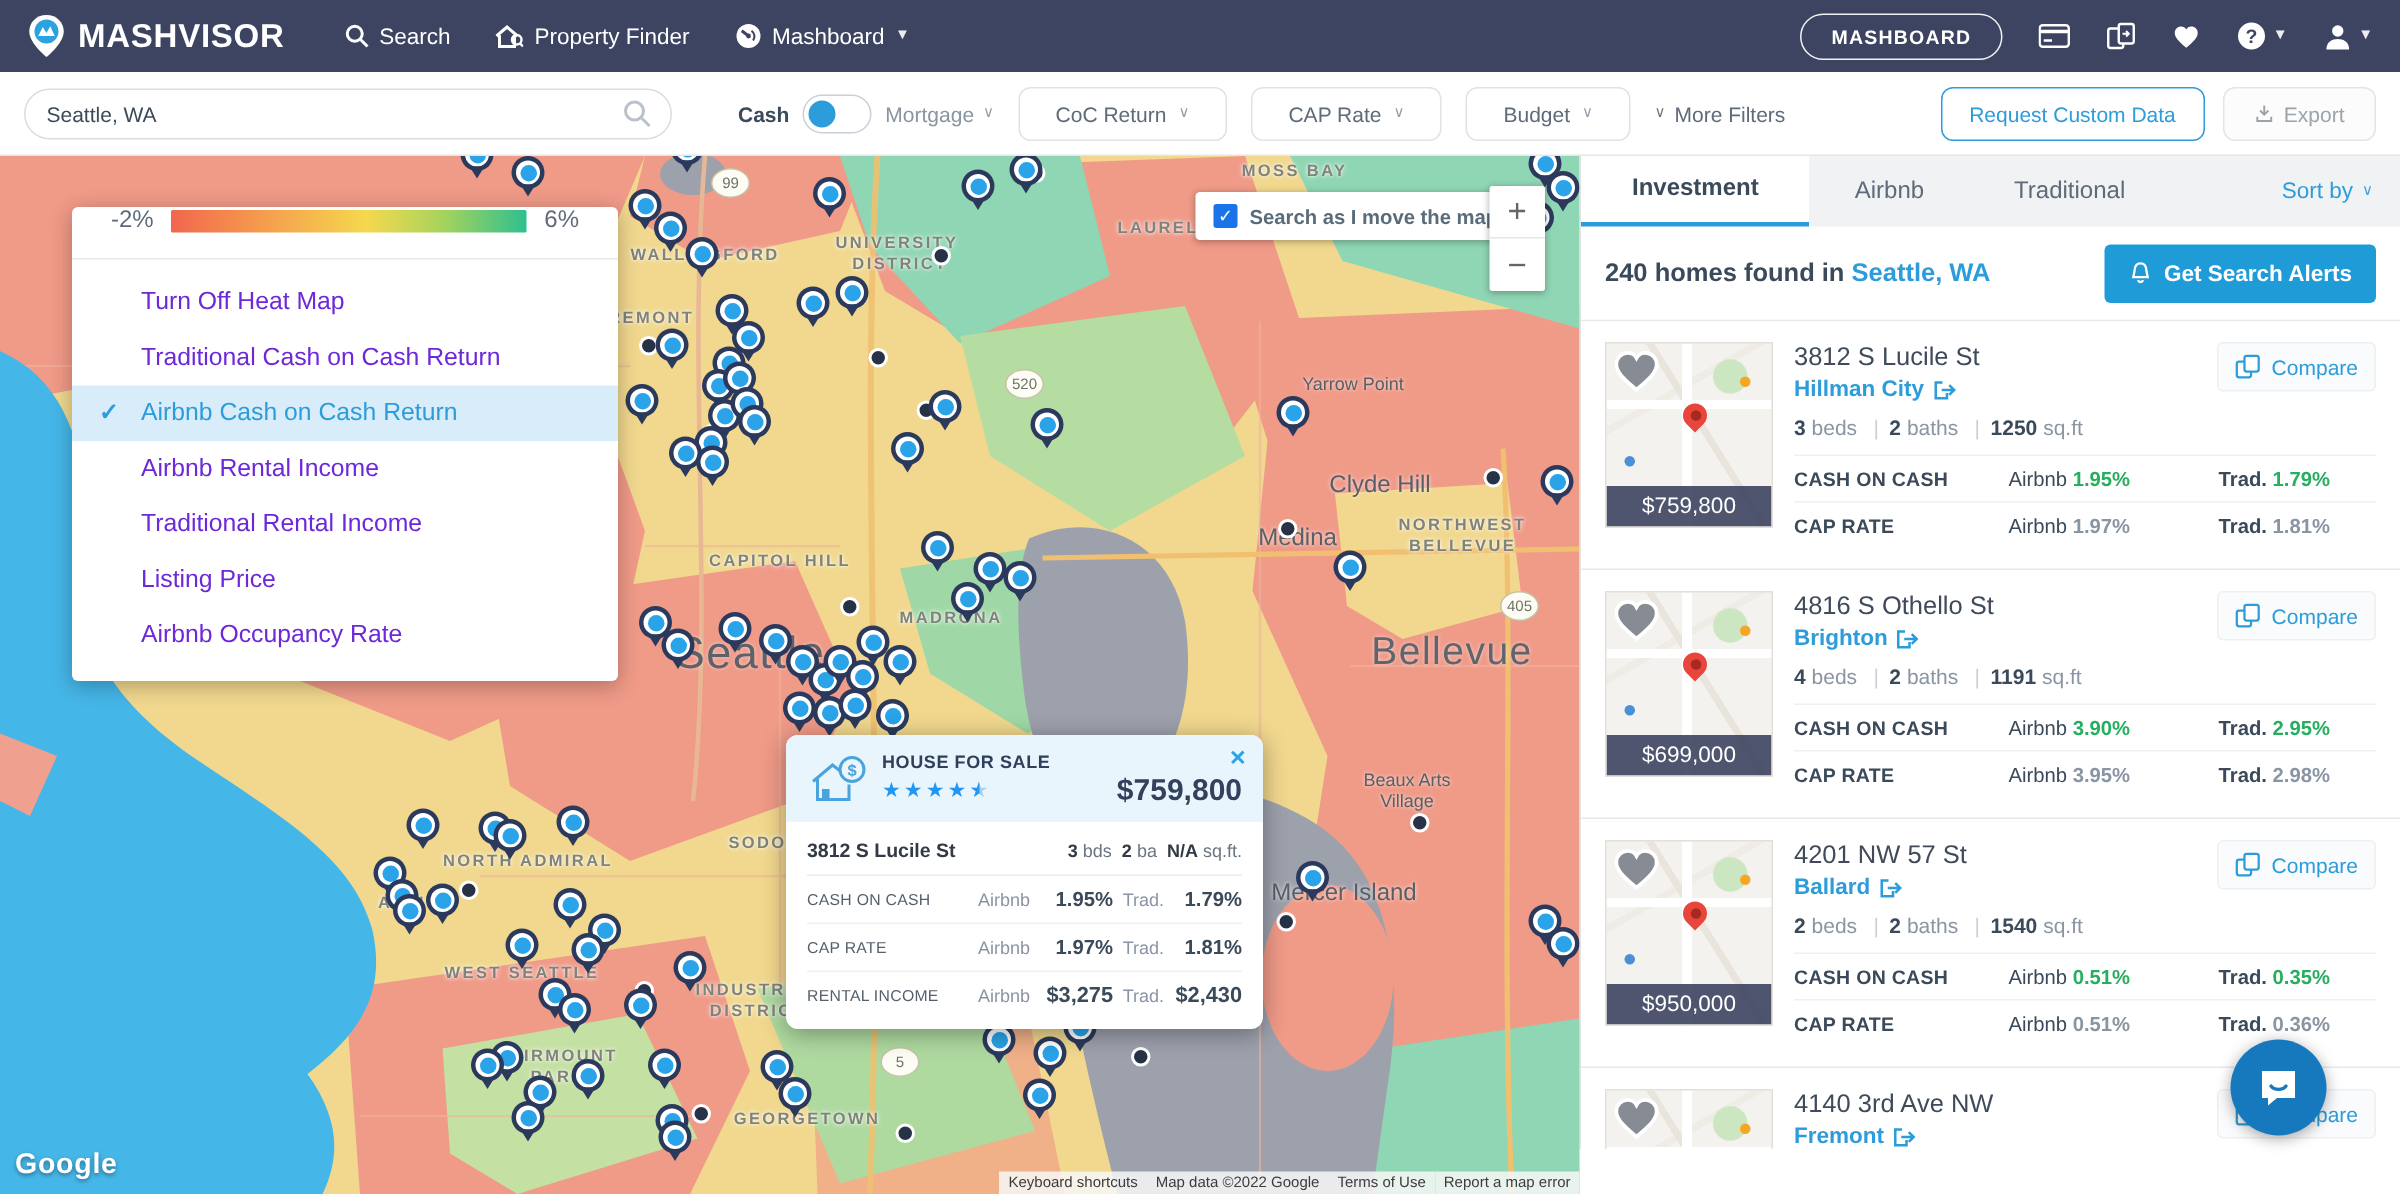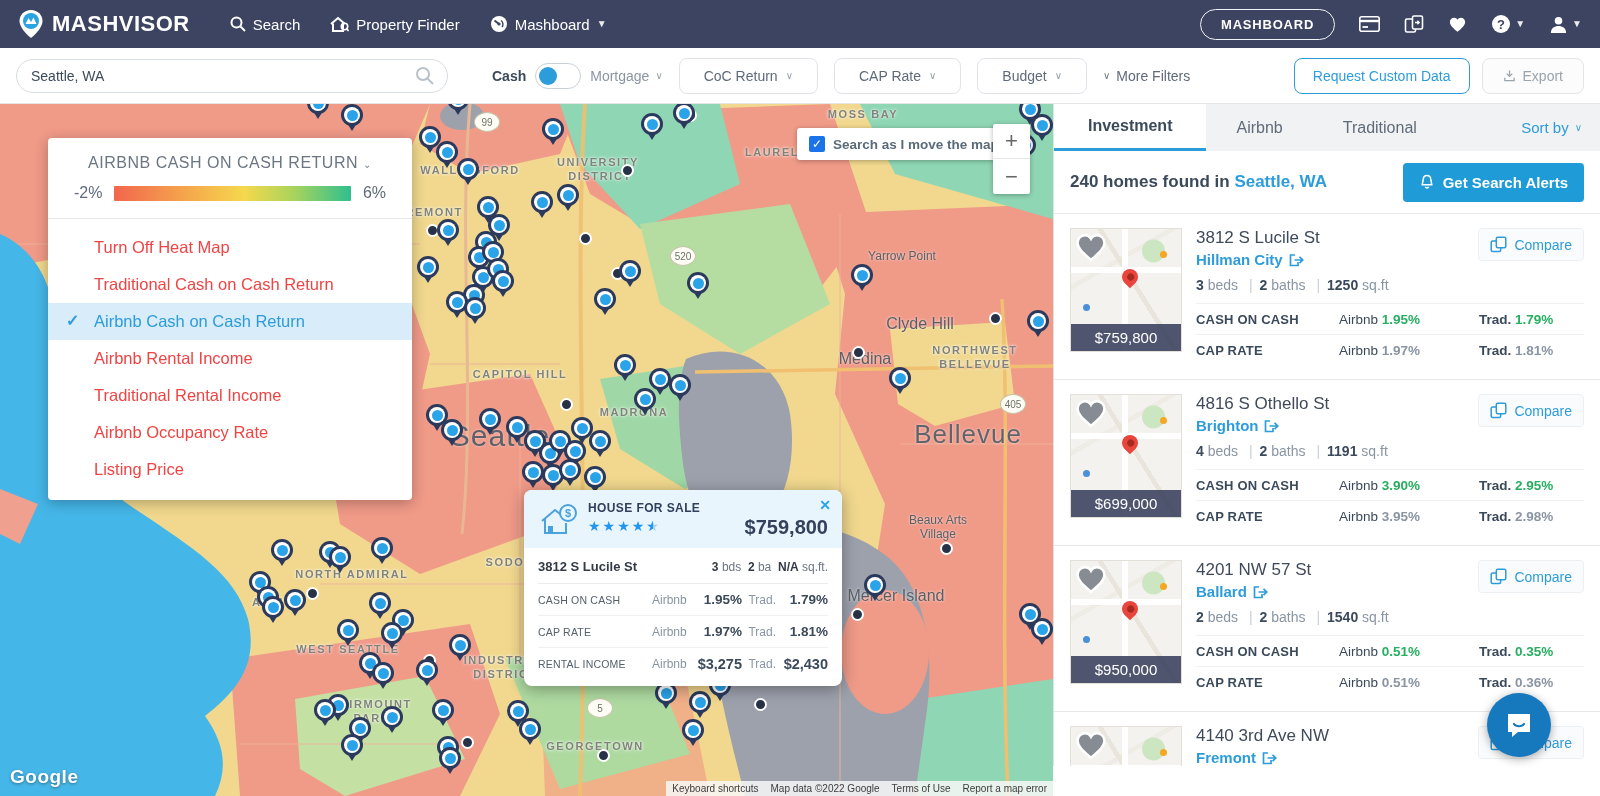--- a/index.html
+++ b/index.html
@@ -53,21 +53,21 @@
   .pin .tail { position:absolute; top:19px; left:6px; width:0; height:0; border-left:5px solid transparent; border-right:5px solid transparent; border-top:8px solid #2b3a5c;}
   .mdot { position:absolute; width:13px; height:13px; margin:-6px 0 0 -6px; background:#273246; border:2.5px solid #fff; border-radius:50%; z-index:2; cursor:pointer;}
 
   
   .legend { position:absolute; left:48px; top:34px; width:364px; background:#fff; border-radius:4px; box-shadow:0 3px 14px rgba(0,0,0,.28); z-index:10;}
   .legend-head { text-align:center; padding:16px 12px 12px; font-size:16px; color:#6b7682; letter-spacing:.5px; cursor:pointer;}
   .legend-grad { display:flex; align-items:center; gap:12px; padding:0 26px 16px; border-bottom:1px solid #e7e7e7;}
   .legend-grad .gl { font-size:16px; color:#5f6b7a; }
   .grad-bar { flex:1; height:15px; background:linear-gradient(90deg,#f2664d 0%,#f5a14d 28%,#f5d84d 55%,#a8d45c 76%,#2fbf8f 100%); border-radius:1px;}
   .legend-items { padding:10px 0 12px; }
-  .leg-item { position:relative; padding:9px 20px 9px 46px; font-size:16.5px; color:#ef4444; cursor:pointer;}
+  .leg-item { position:relative; padding:9px 20px 9px 46px; font-size:16.5px; color:#6d28d9; cursor:pointer;}
   .leg-item.sel { background:#d8ecf9; color:#2d9cdb; }
   .leg-item .check { position:absolute; left:18px; top:8px; font-size:16px; font-weight:bold; color:#2d9cdb;}
 
   
   .searchmove { position:absolute; left:797px; top:24px; background:#fff; border-radius:3px; box-shadow:0 1px 5px rgba(0,0,0,.3); padding:8px 12px; display:flex; align-items:center; gap:8px; z-index:10;}
   .searchmove .cb { width:16px; height:16px; background:#1a73e8; border-radius:2px; color:#fff; font-size:12px; line-height:16px; text-align:center; cursor:pointer;}
   .searchmove .lbl { font-size:13.5px; font-weight:bold; color:#5a6b7a; }
   .zoomctrl { position:absolute; left:993px; top:20px; width:37px; background:#fff; border-radius:2px; box-shadow:0 1px 5px rgba(0,0,0,.3); z-index:10;}
   .zoomctrl .zbtn { height:35px; display:flex; align-items:center; justify-content:center; font-size:22px; color:#666; cursor:pointer;}
   .zoomctrl .zbtn:first-child { border-bottom:1px solid #e6e6e6; }
@@ -320,21 +320,21 @@
         <span class="map-label city-sm" style="left: 938px; top: 416px;">Beaux Arts</span>
         <span class="map-label city-sm" style="left: 938px; top: 430px;">Village</span>
         <span class="map-label city" style="left: 896px; top: 492px;">Mercer Island</span>
         <span class="map-label hood" style="left: 352px; top: 470px;">NORTH ADMIRAL</span>
         <span class="map-label hood" style="left: 268px; top: 498px;">ALKI</span>
         <span class="map-label hood" style="left: 348px; top: 545px;">WEST SEATTLE</span>
         <span class="map-label hood" style="left: 372px; top: 600px;">FAIRMOUNT</span>
         <span class="map-label hood" style="left: 372px; top: 614px;">PARK</span>
         <span class="map-label hood" style="left: 505px; top: 556px;">INDUSTRIAL</span>
         <span class="map-label hood" style="left: 505px; top: 570px;">DISTRICT</span>
-        <span class="map-label hood" style="left: 595px; top: 642px;">GEORGETOWN</span>
+        <span class="map-label hood" style="left: 538px; top: 642px;">GEORGETOWN</span>
         <span class="map-label hood" style="left: 505px; top: 458px;">SODO</span>
         <span class="map-label shield" style="left: 487px; top: 18px;">99</span>
         <span class="map-label shield" style="left: 683px; top: 152px;">520</span>
         <span class="map-label shield" style="left: 1013px; top: 300px;">405</span>
         <span class="map-label shield" style="left: 600px; top: 604px;">5</span>
       </div>
     <div id="map-markers">
         <div class="pin" style="left: 318px; top: 14px;">
           <span class="head"></span>
           <span class="tail"></span>
@@ -705,37 +705,33 @@
         <div class="mdot" style="left: 857px; top: 510px;"></div>
         <div class="mdot" style="left: 700px; top: 456px;"></div>
         <div class="mdot" style="left: 946px; top: 444px;"></div>
         <div class="mdot" style="left: 603px; top: 651px;"></div>
         <div class="mdot" style="left: 566px; top: 300px;"></div>
         <div class="mdot" style="left: 760px; top: 600px;"></div>
         <div class="mdot" style="left: 650px; top: 490px;"></div>
       </div>
 
     <div class="legend">
-      <div class="legend-head">
-        <span>AIRBNB CASH ON CASH RETURN</span>
-        <span class="caret"> ⌄</span>
-      </div>
       <div class="legend-grad">
         <span class="gl">-2%</span>
         <div class="grad-bar"></div>
         <span class="gl">6%</span>
       </div>
       <div class="legend-items">
           <div class="leg-item"><span>Turn Off Heat Map</span></div>
           <div class="leg-item"><span>Traditional Cash on Cash Return</span></div>
           <div class="leg-item sel"><span class="check">✓</span><span>Airbnb Cash on Cash Return</span></div>
           <div class="leg-item"><span>Airbnb Rental Income</span></div>
           <div class="leg-item"><span>Traditional Rental Income</span></div>
+          <div class="leg-item"><span>Listing Price</span></div>
           <div class="leg-item"><span>Airbnb Occupancy Rate</span></div>
-          <div class="leg-item"><span>Listing Price</span></div>
         </div>
     </div>
 
     <div class="searchmove">
       <div class="cb">✓</div>
       <span class="lbl">Search as I move the map</span>
     </div>
 
     <div class="zoomctrl">
       <div class="zbtn">+</div>

